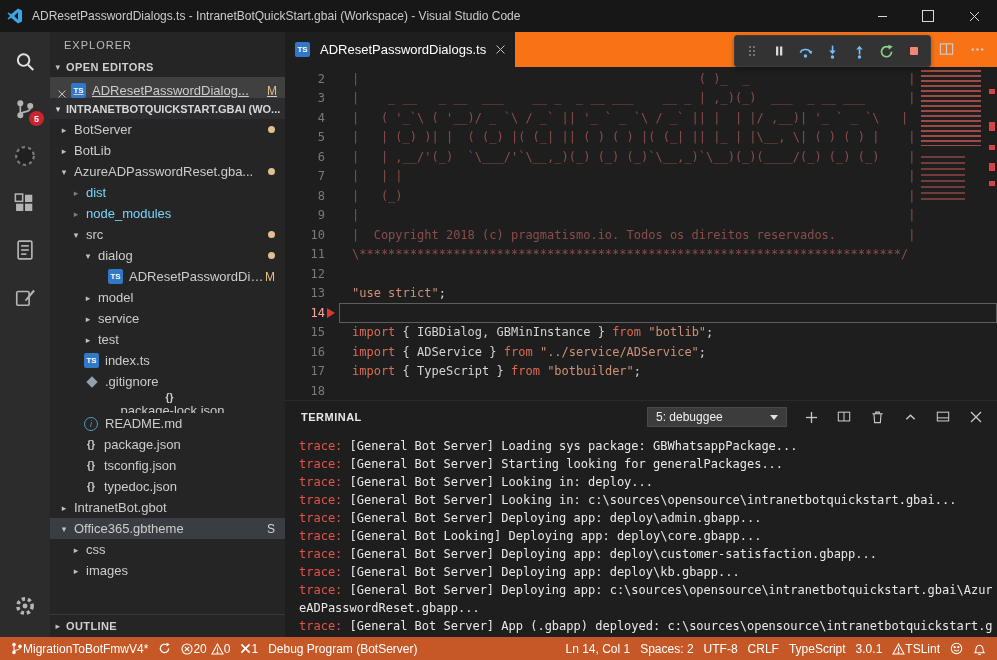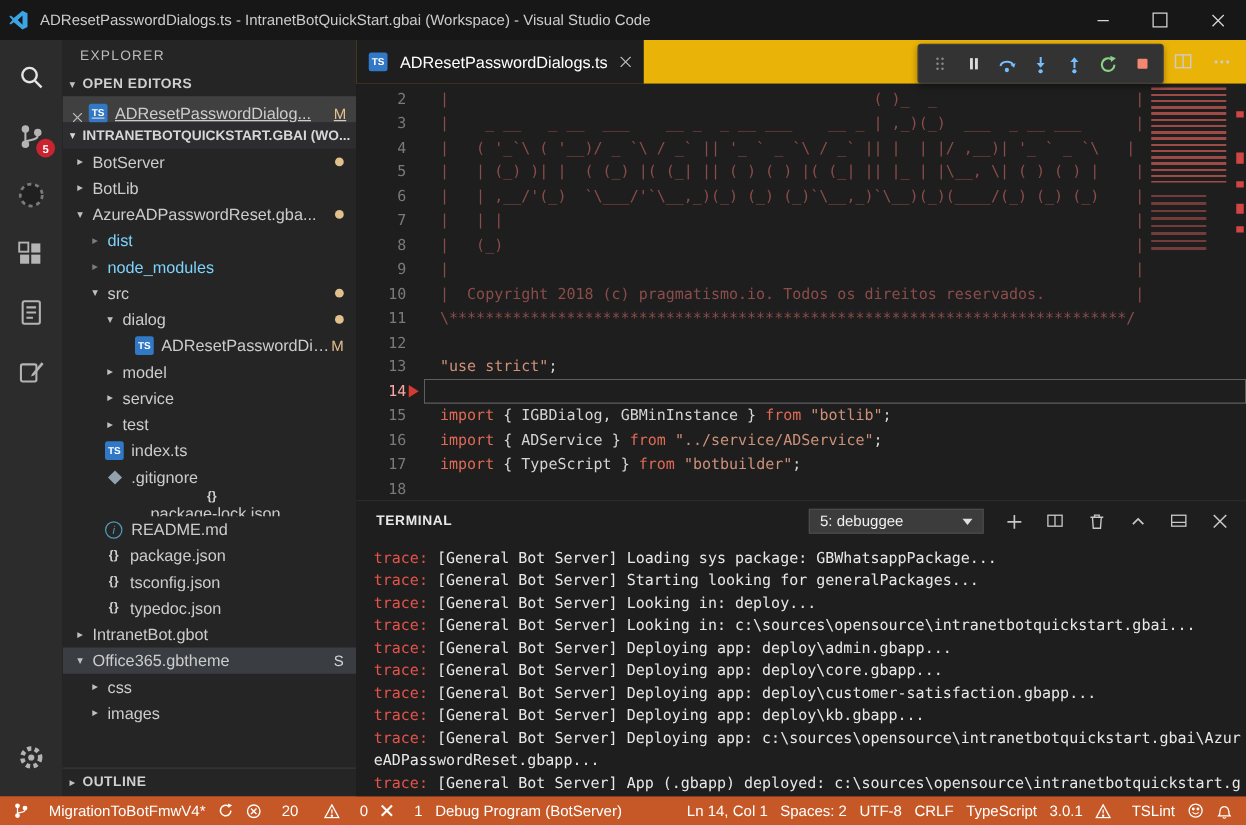--- a/index.html
+++ b/index.html
@@ -51,21 +51,21 @@
   .ficon.json{color:#cfcfcf;font-weight:bold;font-size:10px;margin-right:4px;width:14px;text-align:center;}
   .ficon.json::before{content:"{}";}
   .ficon.md{width:12px;height:12px;border:1px solid #519aba;border-radius:50%;color:#519aba;font-size:9px;font-style:italic;
     display:inline-flex;align-items:center;justify-content:center;margin-right:5px;}
   .ficon.md::before{content:"i";}
   .ficon.git{width:8px;height:8px;background:#93a1ad;transform:rotate(45deg);margin:0 7px 0 4px;}
   .oe-close{display:flex;align-items:center;margin-right:5px;color:#c0c0c0;}
 
   
   .workbench{flex:1;display:flex;flex-direction:column;min-width:0;position:relative;}
-  .tabbar{height:35px;background:#eab308;display:flex;position:relative;flex:0 0 auto;align-items:stretch;}
+  .tabbar{height:35px;background:#f97316;display:flex;position:relative;flex:0 0 auto;align-items:stretch;}
   .tab{display:flex;align-items:center;gap:6px;background:#1e1e1e;padding:0 10px;font-size:13px;color:#ffffff;cursor:pointer;}
   .tab-close{display:flex;align-items:center;color:#c0c0c0;margin-left:4px;cursor:pointer;}
   .tab-actions{margin-left:auto;display:flex;align-items:center;gap:16px;padding-right:12px;color:#cccccc;}
   .dbg-toolbar{position:absolute;top:3px;right:66px;height:30px;background:#333333;border:1px solid #3d3d3d;border-radius:3px;
     display:flex;align-items:center;padding:0 3px;box-shadow:0 2px 5px rgba(0,0,0,.35);z-index:5;}
   .dbg-btn{width:27px;height:26px;display:flex;align-items:center;justify-content:center;cursor:pointer;}
 
   
   .editor{height:333px;position:relative;background:#1e1e1e;overflow:hidden;flex:0 0 auto;}
   #codelines{padding-top:2px;}
@@ -97,21 +97,21 @@
   .caret{width:0;height:0;border-left:4px solid transparent;border-right:4px solid transparent;border-top:5px solid #e0e0e0;}
   .ph-btn{display:flex;align-items:center;justify-content:center;width:18px;height:18px;color:#c8c8c8;cursor:pointer;}
   #termlines{padding:4px 4px 4px 14px;font-family:"DejaVu Sans Mono",monospace;font-size:12px;line-height:18px;color:#e8e8e8;overflow:hidden;flex:1;}
   .tline{white-space:pre-wrap;word-break:break-all;width:694px;}
   .tprefix{color:var(--trace,#e5534b);}
 
   
   .statusbar{height:23px;background:var(--statusbar,#c65827);display:flex;align-items:center;justify-content:space-between;
     color:#fff;font-size:12px;flex:0 0 auto;padding:0 6px;}
   .sgroup{display:flex;align-items:center;height:100%;}
-  .sitem{display:flex;align-items:center;gap:16px;padding:0 5px;height:100%;cursor:pointer;white-space:nowrap;}
+  .sitem{display:flex;align-items:center;gap:0;padding:0 5px;height:100%;cursor:pointer;white-space:nowrap;}
   svg{display:block;}
 </style>
 </head>
 <body>
 
 <div class="window">
 
   <div class="titlebar">
     <span class="tb-logo">
       <svg width="16" height="16" viewBox="0 0 16 16">
@@ -556,21 +556,21 @@
                 </svg>
             </span>
           </div>
         </div>
         <div id="termlines">
             <div class="tline"><span class="tprefix">trace:</span><span class="ttext"> [General Bot Server] Loading sys package: GBWhatsappPackage...</span></div>
             <div class="tline"><span class="tprefix">trace:</span><span class="ttext"> [General Bot Server] Starting looking for generalPackages...</span></div>
             <div class="tline"><span class="tprefix">trace:</span><span class="ttext"> [General Bot Server] Looking in: deploy...</span></div>
             <div class="tline"><span class="tprefix">trace:</span><span class="ttext"> [General Bot Server] Looking in: c:\sources\opensource\intranetbotquickstart.gbai...</span></div>
             <div class="tline"><span class="tprefix">trace:</span><span class="ttext"> [General Bot Server] Deploying app: deploy\admin.gbapp...</span></div>
-            <div class="tline"><span class="tprefix">trace:</span><span class="ttext"> [General Bot Server] Deploying app: deploy\core.gbapp...</span></div>
+            <div class="tline"><span class="tprefix">trace:</span><span class="ttext"> [General Bot Looking] Deploying app: deploy\core.gbapp...</span></div>
             <div class="tline"><span class="tprefix">trace:</span><span class="ttext"> [General Bot Server] Deploying app: deploy\customer-satisfaction.gbapp...</span></div>
             <div class="tline"><span class="tprefix">trace:</span><span class="ttext"> [General Bot Server] Deploying app: deploy\kb.gbapp...</span></div>
             <div class="tline"><span class="tprefix">trace:</span><span class="ttext"> [General Bot Server] Deploying app: c:\sources\opensource\intranetbotquickstart.gbai\AzureADPasswordReset.gbapp...</span></div>
             <div class="tline"><span class="tprefix">trace:</span><span class="ttext"> [General Bot Server] App (.gbapp) deployed: c:\sources\opensource\intranetbotquickstart.g</span></div>
           </div>
       </div>
     </div>
   </div>
 
   <div class="statusbar">

